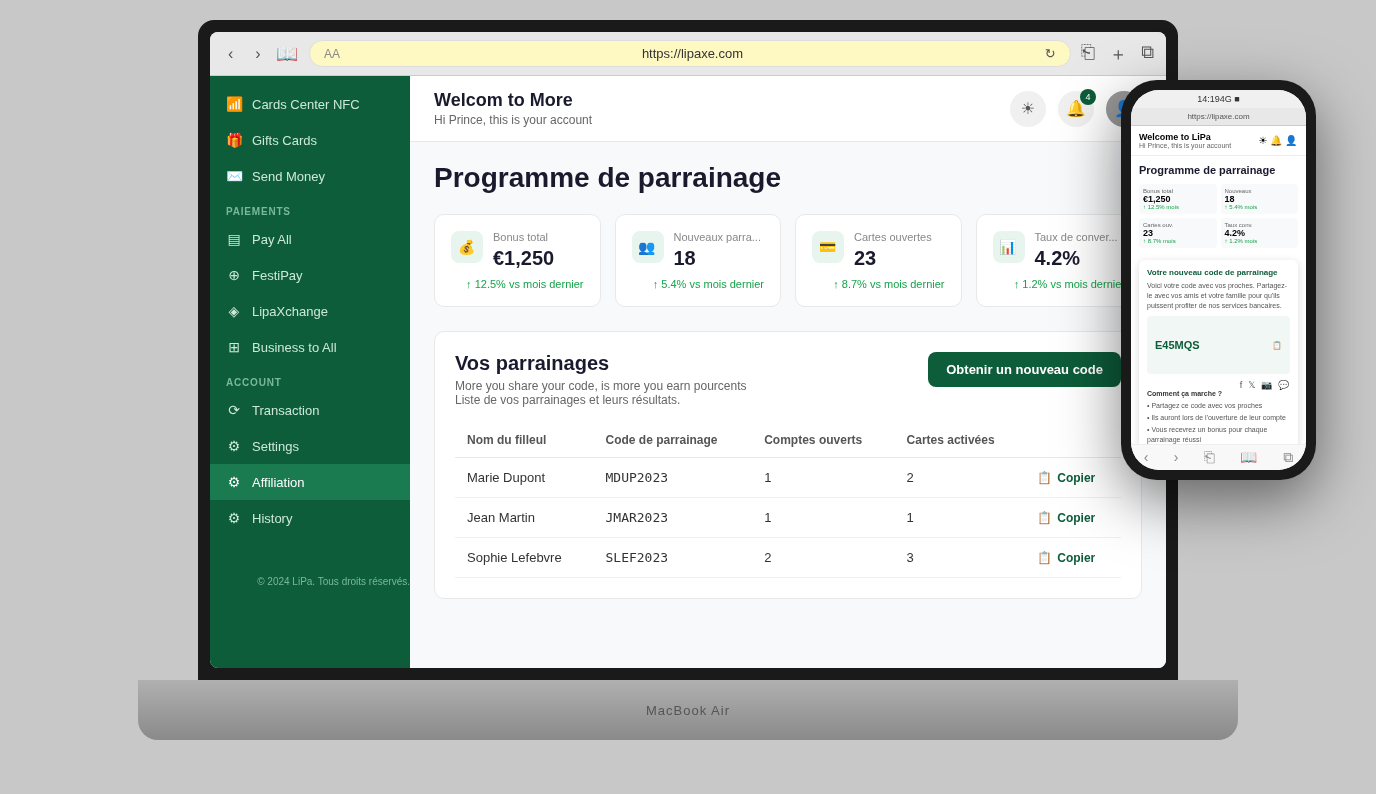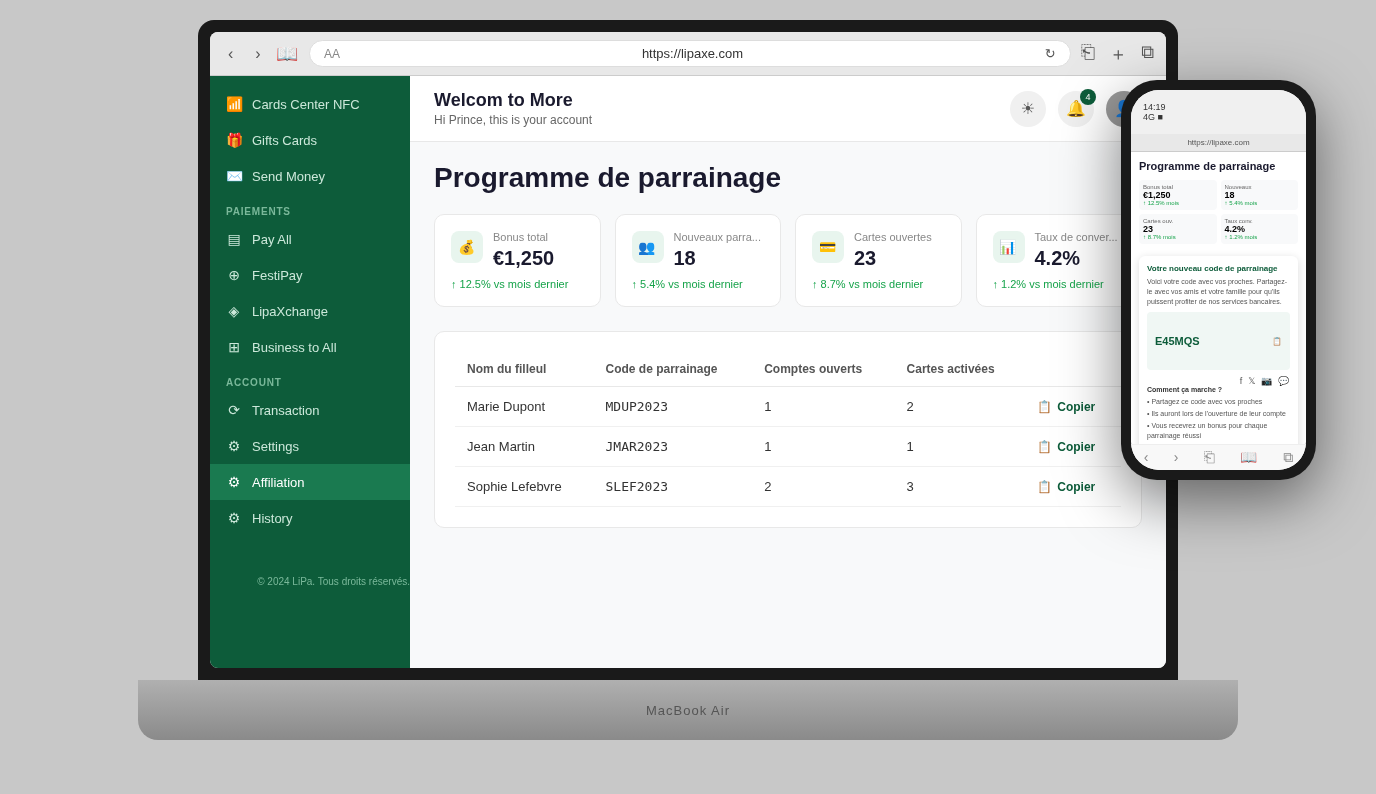--- a/index.html
+++ b/index.html
@@ -69,21 +69,21 @@
     }
     .nav-btn {
       color: #555;
       font-size: 16px;
       cursor: pointer;
       padding: 2px 6px;
     }
     .bookmark-icon { font-size: 18px; color: #555; }
     .address-bar {
       flex: 1;
-      background: #ffffff;
+      background: #fef9c3;
       border-radius: 20px;
       padding: 5px 14px;
       font-size: 13px;
       color: #333;
       display: flex;
       align-items: center;
       gap: 8px;
       border: 1px solid #ddd;
     }
     .aa-label { color: #888; font-size: 12px; }
@@ -219,21 +219,21 @@
       width: 32px; height: 32px;
       background: #e8f5ee;
       border-radius: 8px;
       display: flex; align-items: center; justify-content: center;
       font-size: 14px;
       color: #0d5c3a;
     }
     .stat-info { flex: 1; }
     .stat-label { font-size: 11px; color: #888; margin-bottom: 4px; }
     .stat-value { font-size: 20px; font-weight: 700; color: #1a1a2e; }
-    .stat-change { font-size: 11px; color: #16a34a; margin-top: 8px; }
+    .stat-change { font-size: 11px; color: #16a34a; margin-top: 8px; text-align: right; }
 
     
     .referrals-section {
       background: white;
       border-radius: 10px;
       padding: 20px;
       border: 1px solid #e8e8e8;
     }
     .referrals-header {
       display: flex;
@@ -302,26 +302,25 @@
       width: 100%;
       height: 100%;
       background: white;
       border-radius: 28px;
       overflow: hidden;
       display: flex;
       flex-direction: column;
     }
     .phone-status {
       background: #f0f0f0;
-      padding: 12px 12px;
+      padding: 4px 12px;
       display: flex;
       justify-content: center;
       font-size: 9px;
       color: #333;
-      flex-direction: column;
     }
     .phone-browser-bar {
       background: #e8e8e8;
       padding: 4px 8px;
       font-size: 8px;
       color: #555;
       text-align: center;
       border-bottom: 1px solid #ccc;
     }
     .phone-content {
@@ -549,20 +548,28 @@
                     <div class="stat-info">
                       <div class="stat-label">Taux de conver...</div>
                       <div class="stat-value">4.2%</div>
                     </div>
                   </div>
                   <div class="stat-change">↑ 1.2% vs mois dernier</div>
                 </div>
               </div>
 
               <div class="referrals-section">
+                <div class="referrals-header">
+                  <div>
+                    <div class="referrals-title">Vos parrainages</div>
+                    <div class="referrals-subtitle">More you share your code, is more you earn pourcents</div>
+                    <div class="referrals-desc">Liste de vos parrainages et leurs résultats.</div>
+                  </div>
+                  <button class="cta-button">Obtenir un nouveau code</button>
+                </div>
 
                 <table class="referral-table">
                   <thead>
                     <tr>
                       <th>Nom du filleul</th>
                       <th>Code de parrainage</th>
                       <th>Comptes ouverts</th>
                       <th>Cartes activées</th>
                       <th></th>
                     </tr>
@@ -609,20 +616,29 @@
   <div class="phone-frame">
     <div class="phone-screen">
 
       <div class="phone-status">
         <span>14:19</span>
         <span>4G ■</span>
       </div>
 
       <div class="phone-browser-bar">https://lipaxe.com</div>
 
+      <div class="phone-header">
+        <div style="display:flex; justify-content:space-between; align-items:center;">
+          <div>
+            <div class="phone-title">Welcome to LiPa</div>
+            <div class="phone-subtitle">Hi Prince, this is your account</div>
+          </div>
+          <div style="display:flex; gap:4px; font-size:10px;">☀ 🔔 👤</div>
+        </div>
+      </div>
 
       <div class="phone-content">
         <div class="phone-page-title">Programme de parrainage</div>
         <div class="phone-stats">
           <div class="phone-stat">
             <div style="color:#666; font-size:6px;">Bonus total</div>
             <div class="phone-stat-val">€1,250</div>
             <div class="phone-stat-change">↑ 12.5% mois</div>
           </div>
           <div class="phone-stat">

